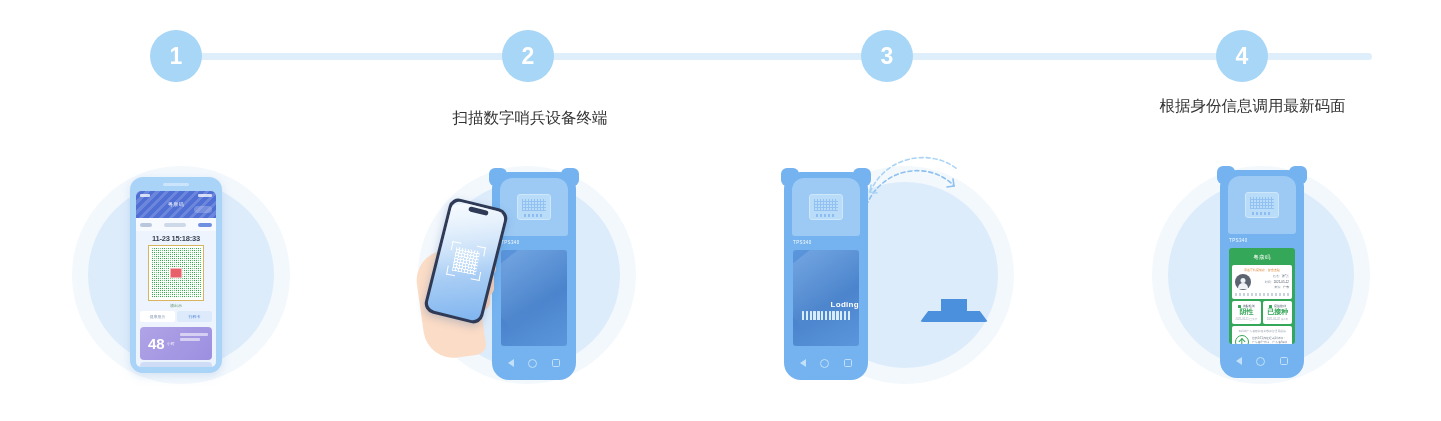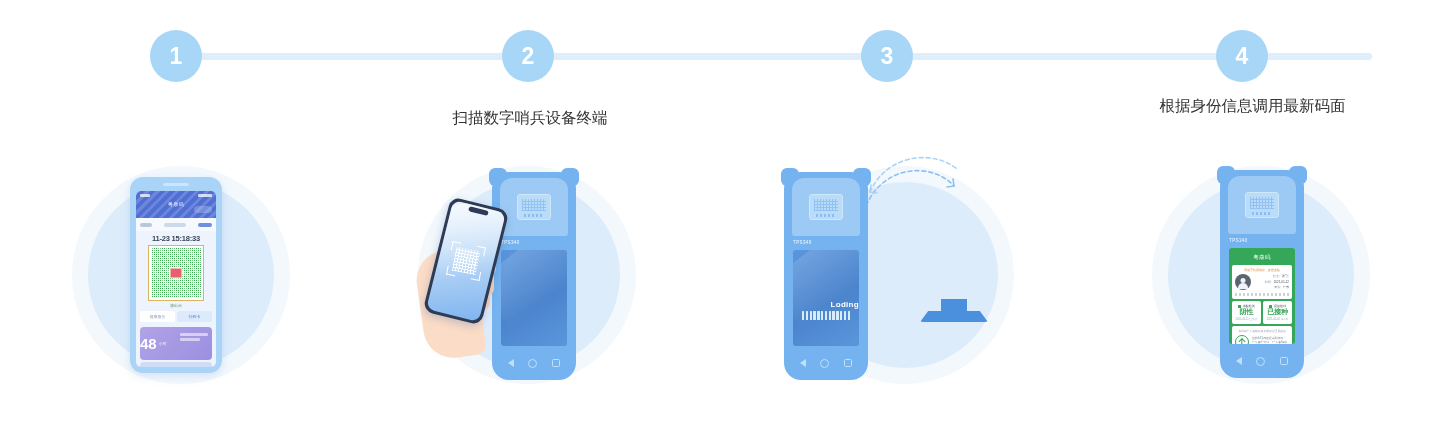--- a/index.html
+++ b/index.html
@@ -192,21 +192,21 @@
     flex: 1; height: 11px; border-radius: 2px;
     font-size: 4px; display: flex; align-items: center; justify-content: center;
     color: #97a6bd; background: #ffffff;
   }
   .scr1 .seg .active { background: #dceafb; color: #4a7fd4; }
   .card48 {
     margin: 2px 4px;
     height: 33px;
     border-radius: 4px;
     background: linear-gradient(135deg,#b0a3e6,#9c8fe0);
-    display: flex; align-items: center; padding: 0 0;
+    display: flex; align-items: center; padding: 0 8px;
     position: relative; overflow: hidden;
   }
   .card48 .big {
     color: #ffffff; font-size: 15px; font-weight: bold; line-height: 1;
   }
   .card48 .sm { color: rgba(255,255,255,0.85); font-size: 4px; margin-left: 2px; }
   .card48 .right {
     position: absolute; right: 4px; top: 6px; width: 28px;
   }
   .card48 .right i {

